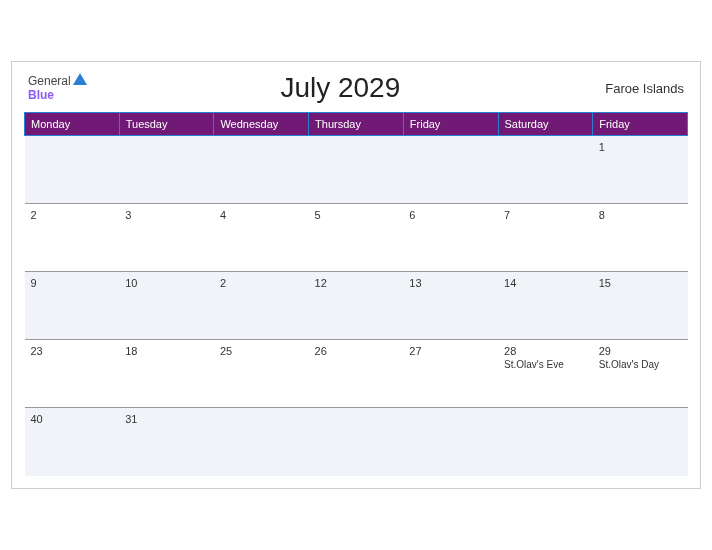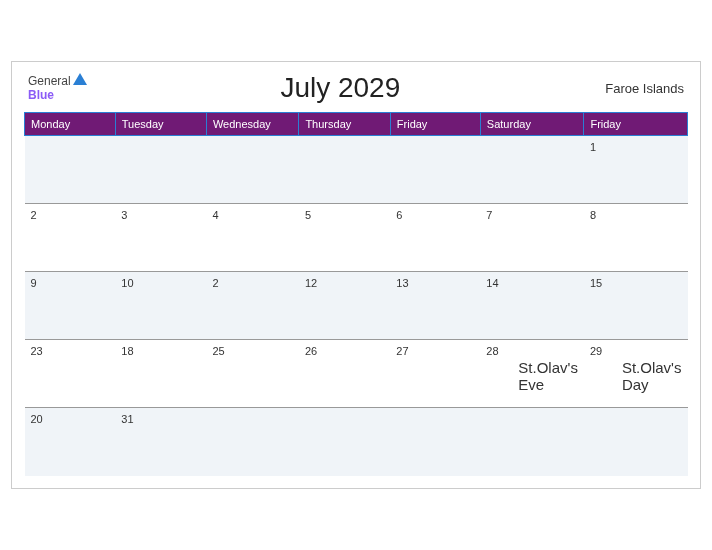--- a/index.html
+++ b/index.html
@@ -84,25 +84,24 @@
     }
     .calendar-grid tr:nth-child(even) td {
       background: #fff;
     }
     .day-number {
       font-size: 11px;
       color: #333;
       display: block;
     }
     .event-text {
-      font-size: 15px;
+      font-size: 10px;
       color: #333;
       display: block;
       margin-top: 2px;
-      margin-left: 32px;
     }
     .logo-row {
       display: flex;
       align-items: center;
       gap: 0px;
     }
     .logo-text-general {
       font-size: 12px;
       color: #444;
     }
@@ -218,21 +217,21 @@
             <span class="day-number">28</span>
             <span class="event-text">St.Olav's Eve</span>
           </td>
           <td>
             <span class="day-number">29</span>
             <span class="event-text">St.Olav's Day</span>
           </td>
         </tr>
         <tr>
           <td>
-            <span class="day-number">20</span>
+            <span class="day-number">40</span>
           </td>
           <td>
             <span class="day-number">31</span>
           </td>
           <td></td>
           <td></td>
           <td></td>
           <td></td>
           <td></td>
         </tr>

